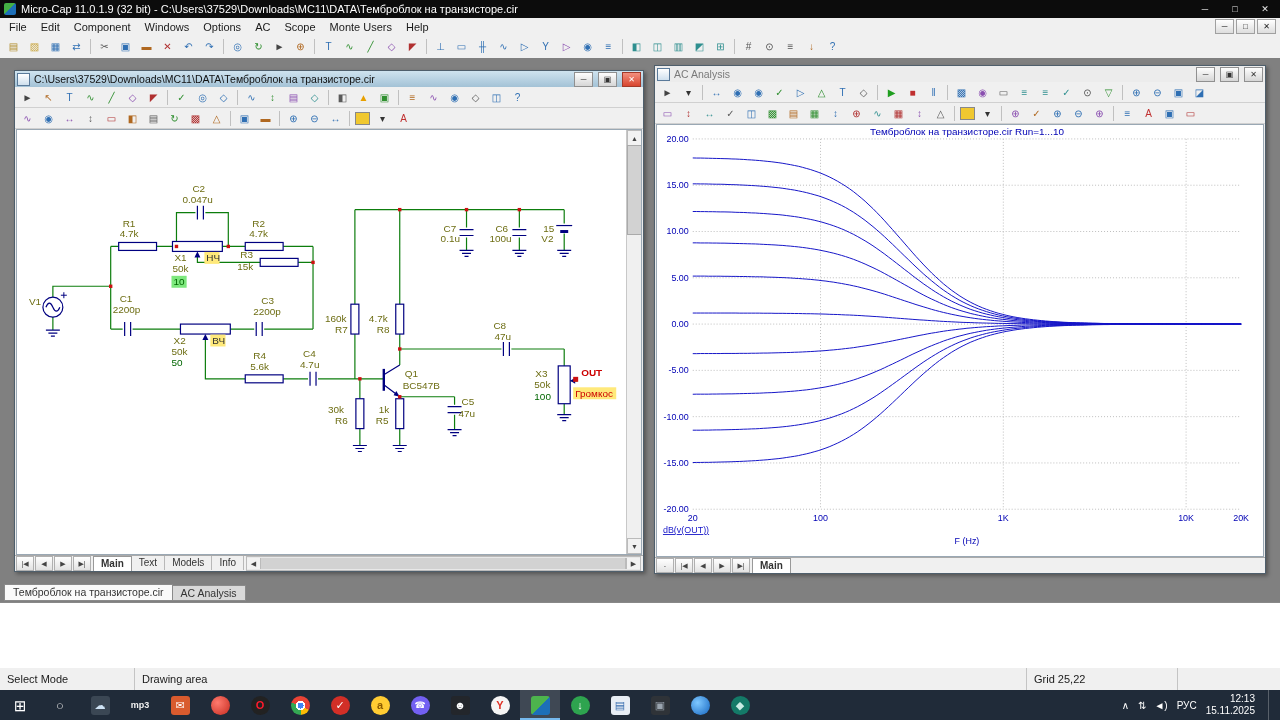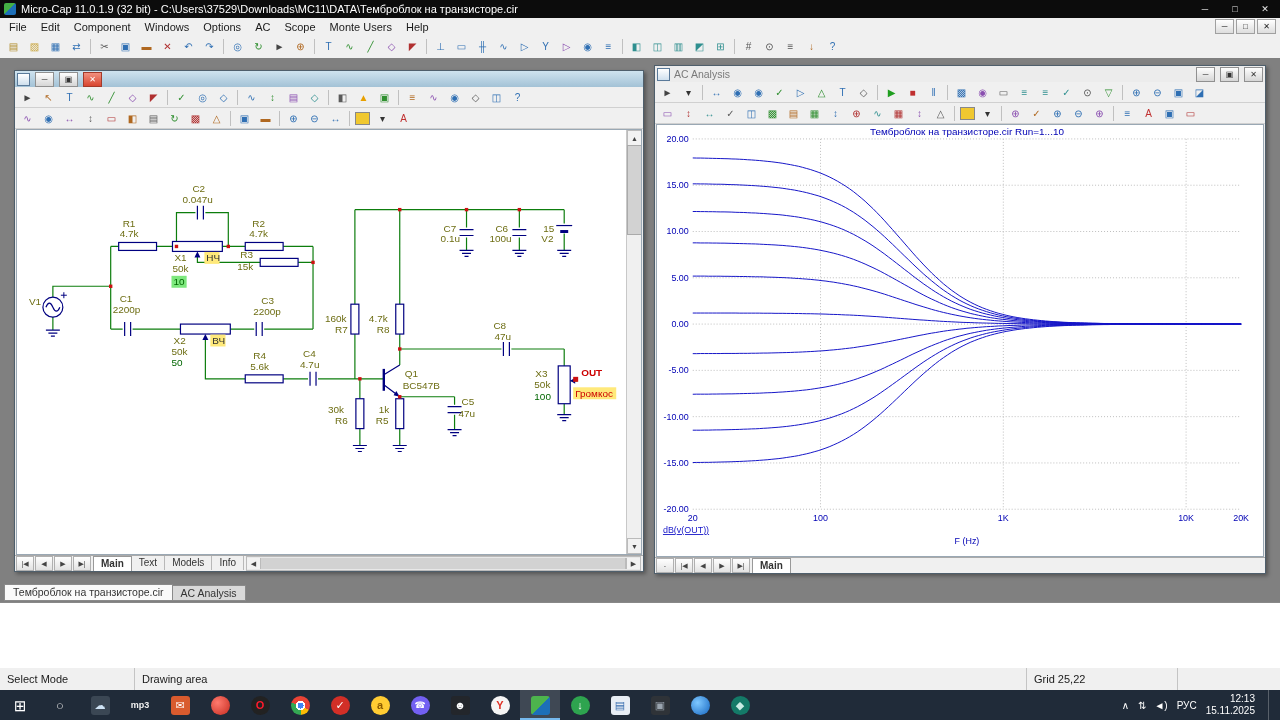--- a/index.html
+++ b/index.html
@@ -144,20 +144,21 @@
     <span class="tbi" style="color: rgb(85, 85, 85);">≡</span>
     <span class="tbi" style="color: rgb(176, 104, 32);">↓</span>
     <span class="tbi" style="color: rgb(47, 111, 179);">?</span>
   </div>
 
 <div class="abs mdi">
 
   <div class="child" id="schem-window">
     <div class="child-titlebar active-title">
       <span class="doc-ic"></span>
+      <span class="child-title">C:\Users\37529\Downloads\MC11\DATA\Темброблок на транзисторе.cir</span>
       <span class="child-btn">─</span>
       <span class="child-btn">▣</span>
       <span class="child-btn close-red">✕</span>
     </div>
     <div class="child-toolbar">
         <span class="tbi" style="color: rgb(68, 68, 68);">►</span>
         <span class="tbi" style="color: rgb(176, 104, 32);">↖</span>
         <span class="tbi" style="color: rgb(47, 111, 179);">T</span>
         <span class="tbi" style="color: rgb(47, 143, 47);">∿</span>
         <span class="tbi" style="color: rgb(47, 143, 47);">╱</span>

